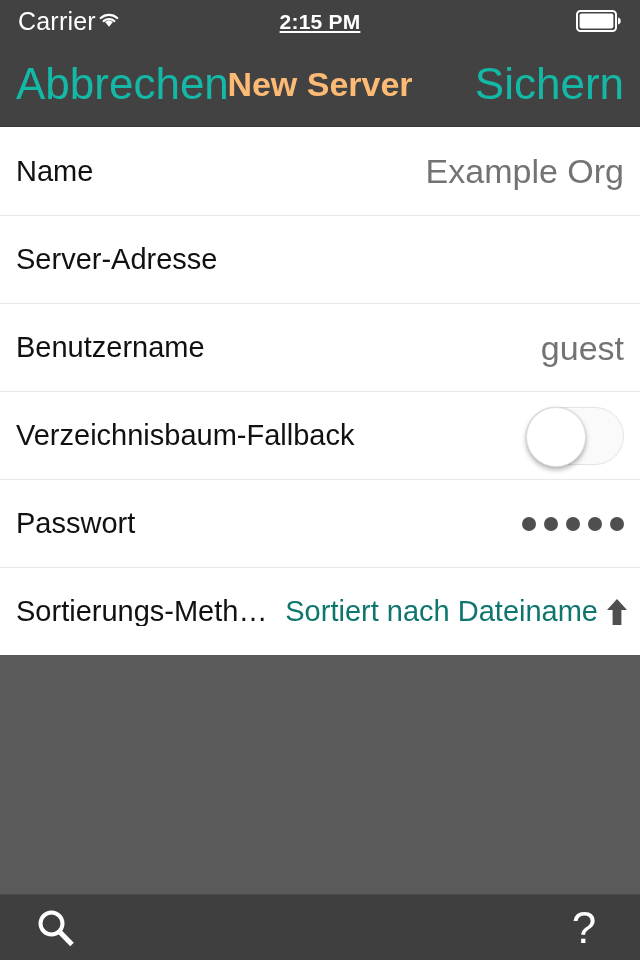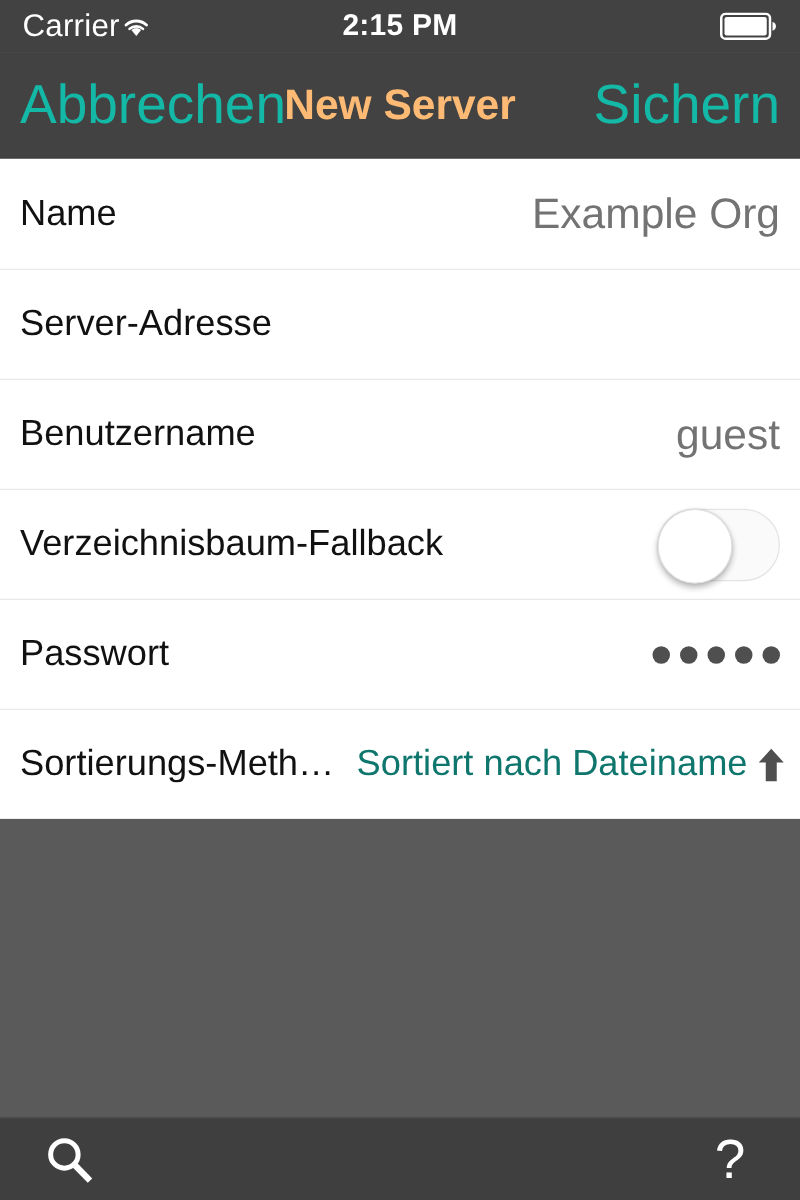--- a/index.html
+++ b/index.html
@@ -19,26 +19,27 @@
 
   
   .statusbar {
     height:42px; flex:0 0 42px;
     background:#424242;
     color:#ffffff;
     display:flex; align-items:center;
     padding:0 18px;
     position:relative;
   }
-  .sb-left { display:flex; align-items:center; gap:0; }
+  .sb-left { display:flex; gap:0; }
   .sb-carrier { font-size:25px; letter-spacing:0.2px; line-height:1; }
   .sb-time {
     position:absolute; left:0; right:0; text-align:center;
-    font-size:24px; font-weight:bold; letter-spacing:0.2px; line-height:1;
+    font-size:21px; font-weight:bold; letter-spacing:0.2px; line-height:1;
     pointer-events:none;
+    text-decoration:underline;
   }
   .sb-right { margin-left:auto; display:flex; align-items:center; }
 
   .wifi-icon { width:26px; height:20px; display:block; }
   .battery-icon { width:46px; height:22px; display:block; }
 
   
   .navbar {
     height:85px; flex:0 0 85px;
     background:#424242;
@@ -64,20 +65,21 @@
     font-size:34px; font-weight:bold;
     line-height:1;
     pointer-events:none;
   }
   .nav-right { margin-left:auto; }
 
   
   .table {
     background:#ffffff;
     flex:0 0 auto;
+    border-radius:19px;
   }
   .row {
     height:88px;
     background:#ffffff;
     display:flex; align-items:center;
     padding:0 16px;
     position:relative;
     cursor:pointer;
   }
   .row + .row { border-top:1px solid #e8e8e8; }

